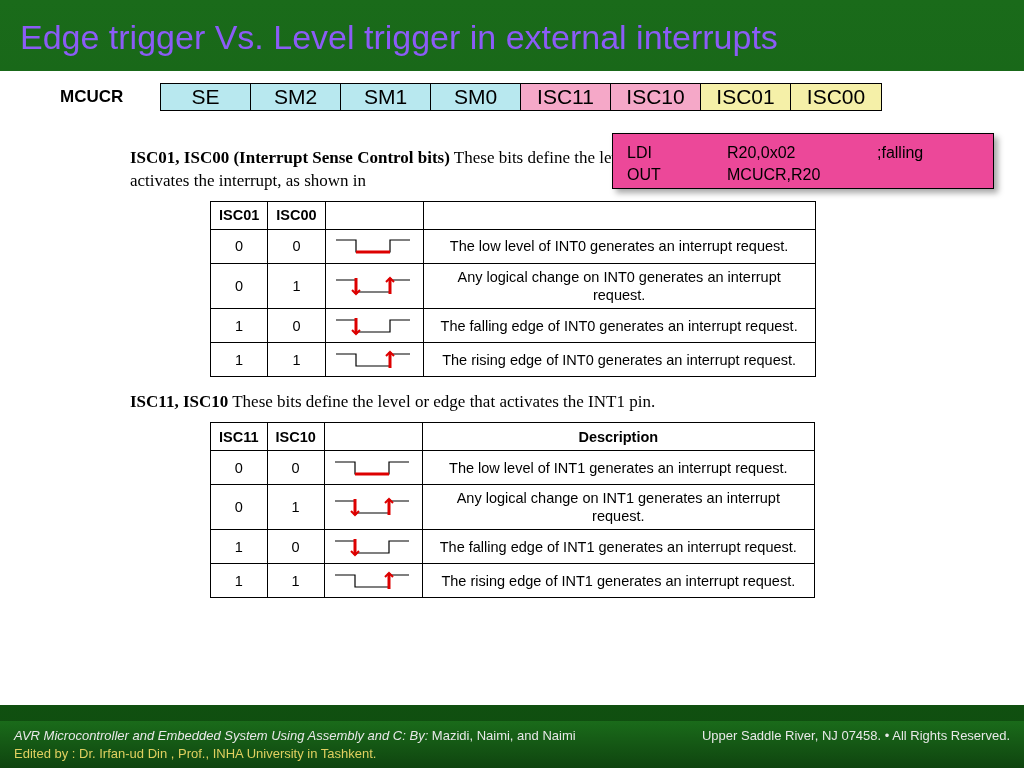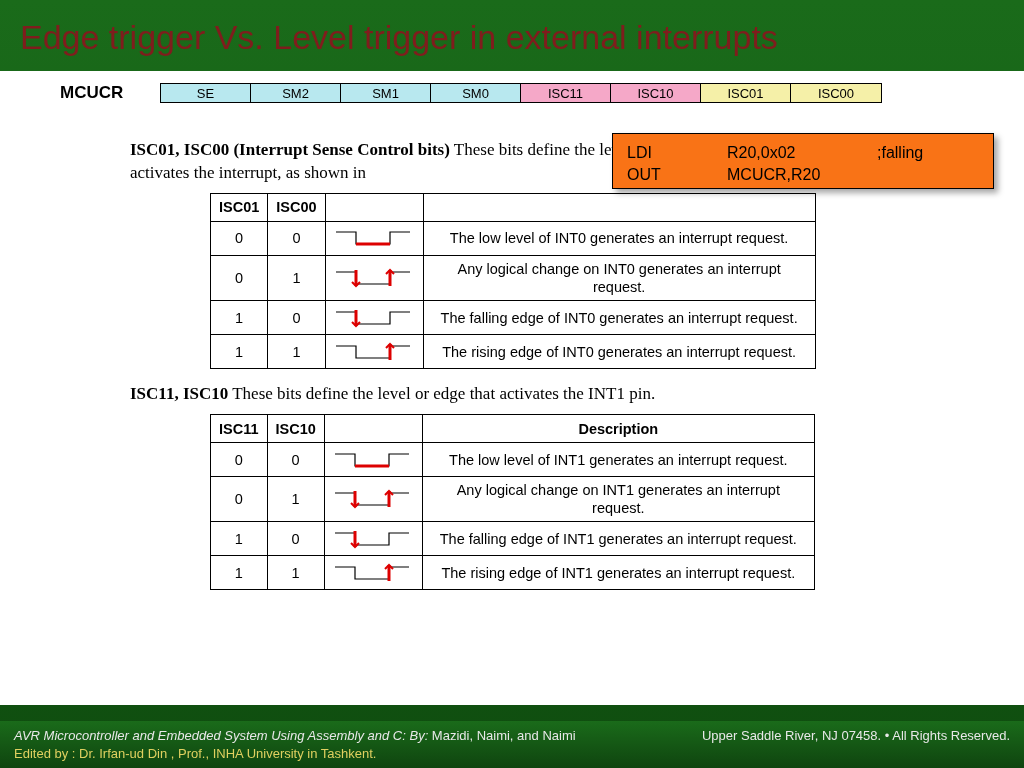--- a/index.html
+++ b/index.html
@@ -8,21 +8,21 @@
     height: 768px;
     font-family: Arial, Helvetica, sans-serif;
     background: linear-gradient(to bottom, #1a6b1a 0%, #0f4d0f 100%);
     position: relative;
     overflow: hidden;
   }
   .title-bar {
     padding: 18px 20px 14px 20px;
   }
   .title {
-    color: #7f1d1d;
+    color: #8b5cf6;
     font-size: 34px;
     font-weight: normal;
   }
   .content {
     background: #ffffff;
     margin: 0;
     padding: 12px 30px 8px 30px;
     height: 634px;
     position: relative;
   }
@@ -38,46 +38,46 @@
     font-size: 17px;
     margin-right: 20px;
     width: 72px;
   }
   .reg-bits {
     display: flex;
     border: 1px solid #000;
   }
   .bit {
     width: 90px;
-    height: 18px;
+    height: 26px;
     border-right: 1px solid #000;
     display: flex;
     align-items: center;
     justify-content: center;
-    font-size: 13px;
+    font-size: 21px;
   }
   .bit:last-child { border-right: none; }
   .bit.cyan { background: #b8e8ef; }
   .bit.pink { background: #f5a8c8; }
   .bit.yellow { background: #f5f0a8; }
   .paragraph {
     font-family: "Times New Roman", serif;
     font-size: 17px;
     margin: 6px 0 8px 100px;
     line-height: 1.35;
     width: 780px;
   }
   .paragraph .bold { font-weight: bold; }
   .code-box {
     position: absolute;
     top: 62px;
     left: 612px;
     width: 382px;
     height: 56px;
-    background: #f97316;
+    background: #ec4899;
     border: 1px solid #000;
     box-shadow: 4px 4px 6px rgba(0,0,0,0.35);
     padding: 8px 14px;
     font-size: 16px;
     color: #000;
     line-height: 1.35;
     font-family: Arial, sans-serif;
   }
   .code-line { display: flex; }
   .code-op { width: 100px; }

